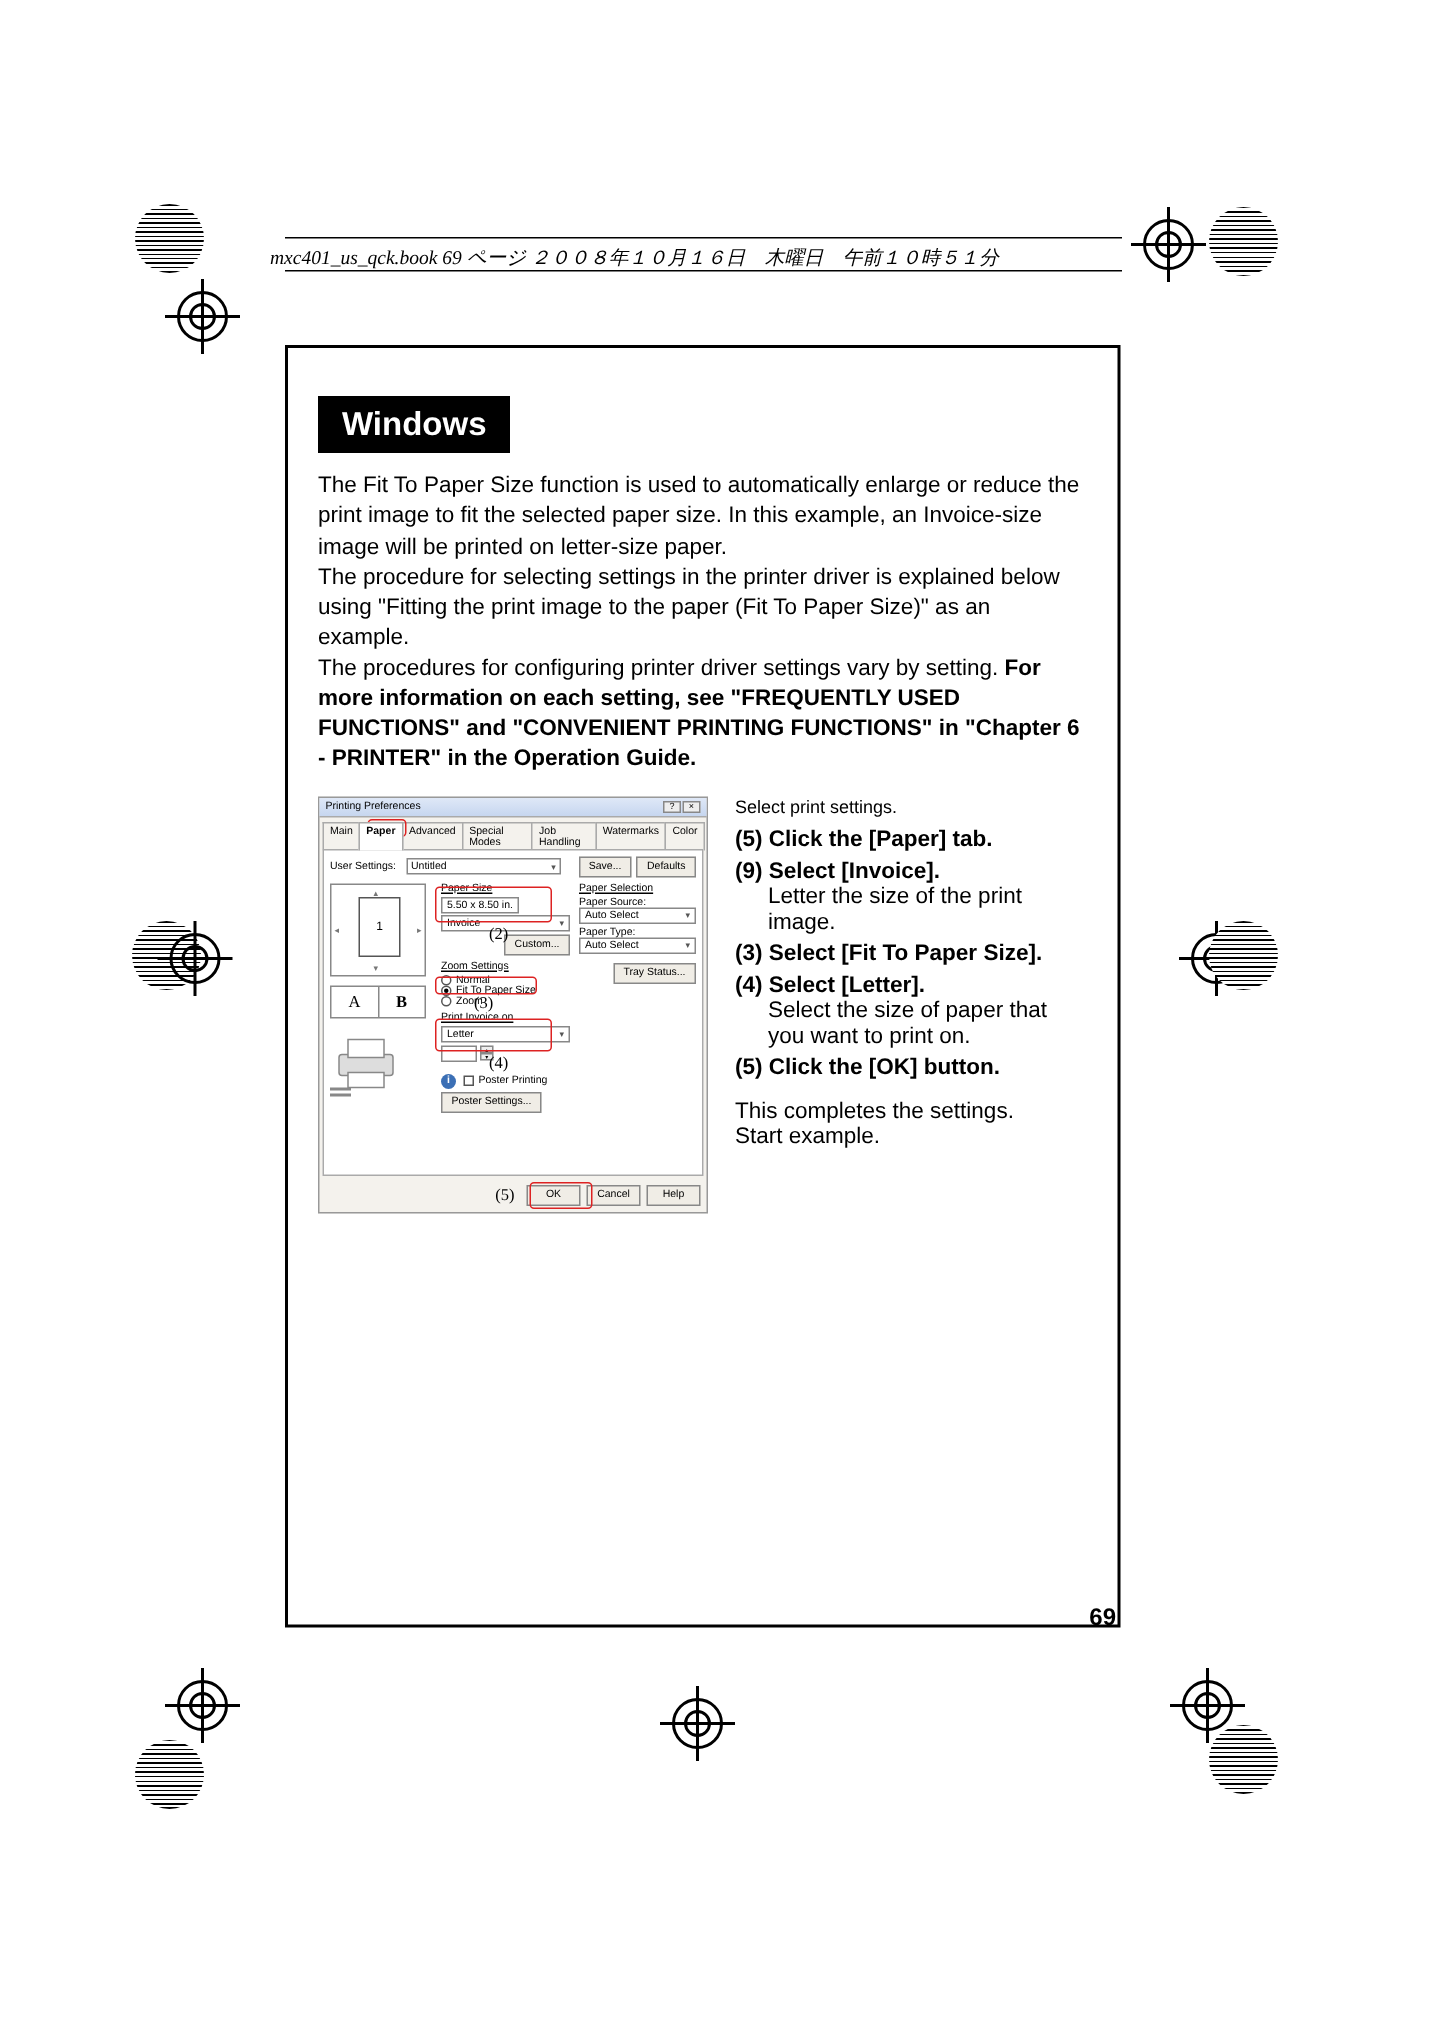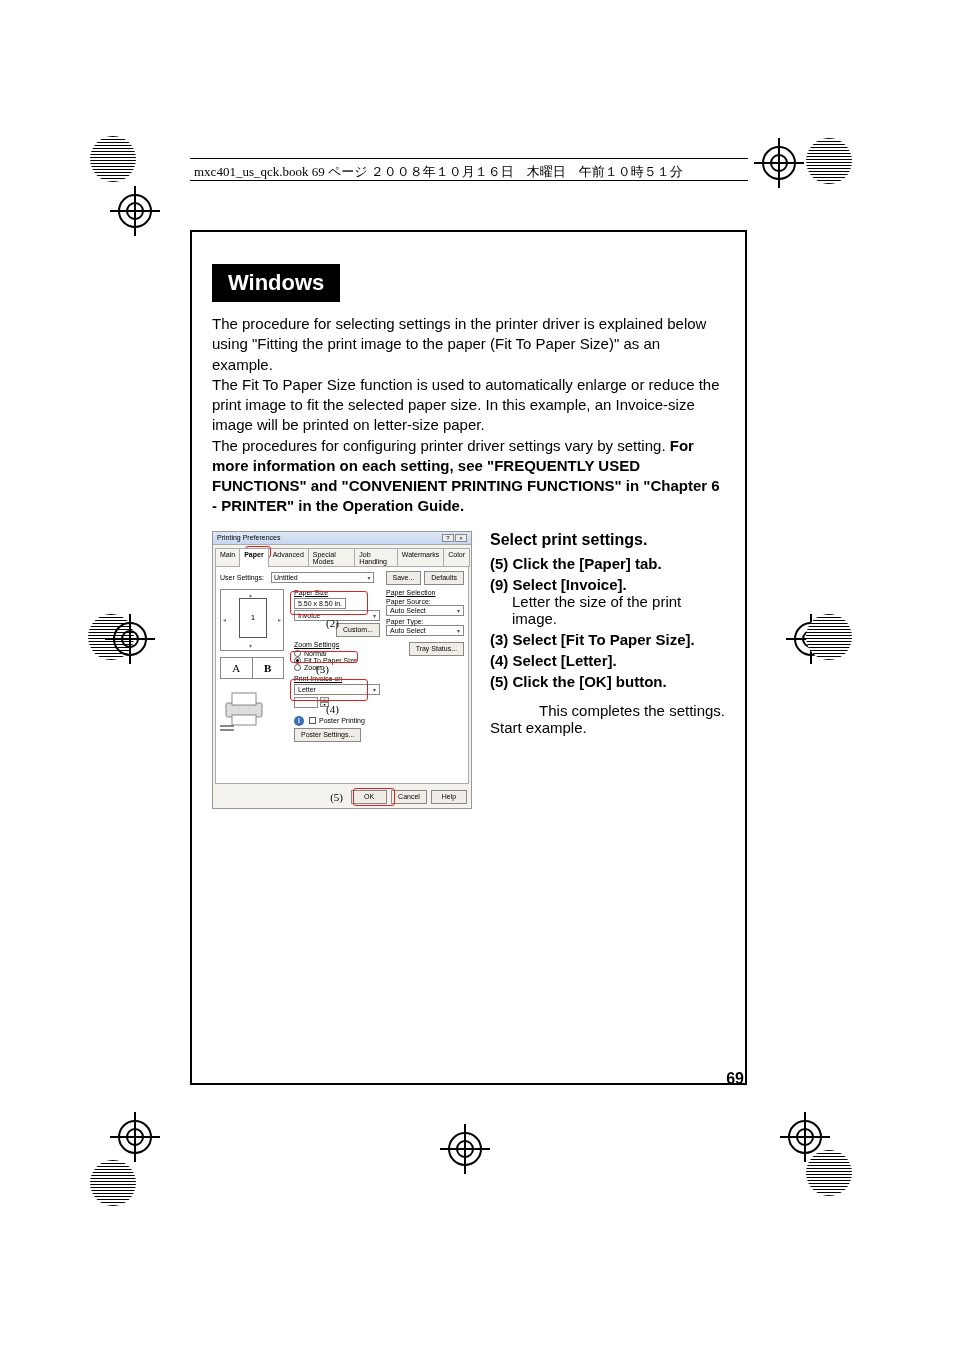--- a/index.html
+++ b/index.html
@@ -171,26 +171,26 @@
   }
   .callout-num {
     position:absolute; font-family:"Times New Roman",serif; font-size:11px; color:#000;
   }
   .dlg-footer {
     display:flex; justify-content:flex-end; gap:4px;
     padding: 4px;
     border-top: 0;
   }
   .steps { flex:1; font-size: 15px; }
-  .steps .step-head { font-weight:bold; margin-bottom:6px; font-size:16px;}
+  .steps .step-head { font-weight:normal; margin-bottom:6px; font-size:12px;}
   .steps ol { list-style:none; padding:0; margin:0; }
   .steps li { margin-bottom:4px; }
   .steps .lbl { font-weight:bold; }
   .steps .sub { display:block; margin-left:22px; font-weight:normal; }
-  .steps .after { margin-top:12px;text-align:right; }
+  .steps .after { margin-top:12px; }
   .page-num {
     position:absolute;
     right: 210px;
     bottom: 262px;
     font-weight:bold;
     font-size:16px;
   }
 </style>
 </head>
 <body>
@@ -236,27 +236,27 @@
   </div>
 
 <div class="regmark" style="left:780px; top:1112px;">
     <div class="cross"></div>
     <div class="circ-outer"></div>
     <div class="circ-inner"></div>
   </div>
 <div class="hatched-circle" style="left:806px; top:1150px;"></div>
 
 <div class="header-rule-top" style="left:190px; top:158px; width:558px;"></div>
-<div class="header-line" style="left:194px; top:163px;">mxc401_us_qck.book  69 ページ  ２００８年１０月１６日　木曜日　午前１０時５１分</div>
+<div class="header-line" style="left:180px; top:163px;font-style:italic;">mxc401_us_qck.book  69 ページ  ２００８年１０月１６日　木曜日　午前１０時５１分</div>
 <div class="header-rule-bot" style="left:190px; top:180px; width:558px;"></div>
 
 <div class="content-frame">
   <div class="sec-head">Windows</div>
+  <div class="body-text">The Fit To Paper Size function is used to automatically enlarge or reduce the print image to fit the selected paper size. In this example, an Invoice-size image will be printed on letter-size paper.</div>
   <div class="body-text">The procedure for selecting settings in the printer driver is explained below using "Fitting the print image to the paper (Fit To Paper Size)" as an example.</div>
-  <div class="body-text">The Fit To Paper Size function is used to automatically enlarge or reduce the print image to fit the selected paper size. In this example, an Invoice-size image will be printed on letter-size paper.</div>
   <div class="body-text">
     <span>The procedures for configuring printer driver settings vary by setting. </span><span style="font-weight:bold">For more information on each setting, see "FREQUENTLY USED FUNCTIONS" and "CONVENIENT PRINTING FUNCTIONS" in "Chapter 6 - PRINTER" in the Operation Guide.</span>
   </div>
 
   <div class="layout-row">
 
     <div class="dlg">
       <div class="dlg-title">
         <span>Printing Preferences</span>
         <span class="wbtns">
@@ -408,21 +408,21 @@
     </div>
 
     <div class="steps">
       <div class="step-head">Select print settings.</div>
       <ol>
         <li><span class="lbl">(5) Click the [Paper] tab.</span></li>
         <li><span class="lbl">(9) Select [Invoice].</span>
             <span class="sub">Letter the size of the print image.</span></li>
         <li><span class="lbl">(3) Select [Fit To Paper Size].</span></li>
         <li><span class="lbl">(4) Select [Letter].</span>
-            </li>
+            <span class="sub">Select the size of paper that you want to print on.</span></li>
         <li><span class="lbl">(5) Click the [OK] button.</span></li>
       </ol>
       <div class="after">This completes the settings.</div>
       <div>Start example.</div>
     </div>
   </div>
 </div>
 
 <div class="page-num">69</div>
 

